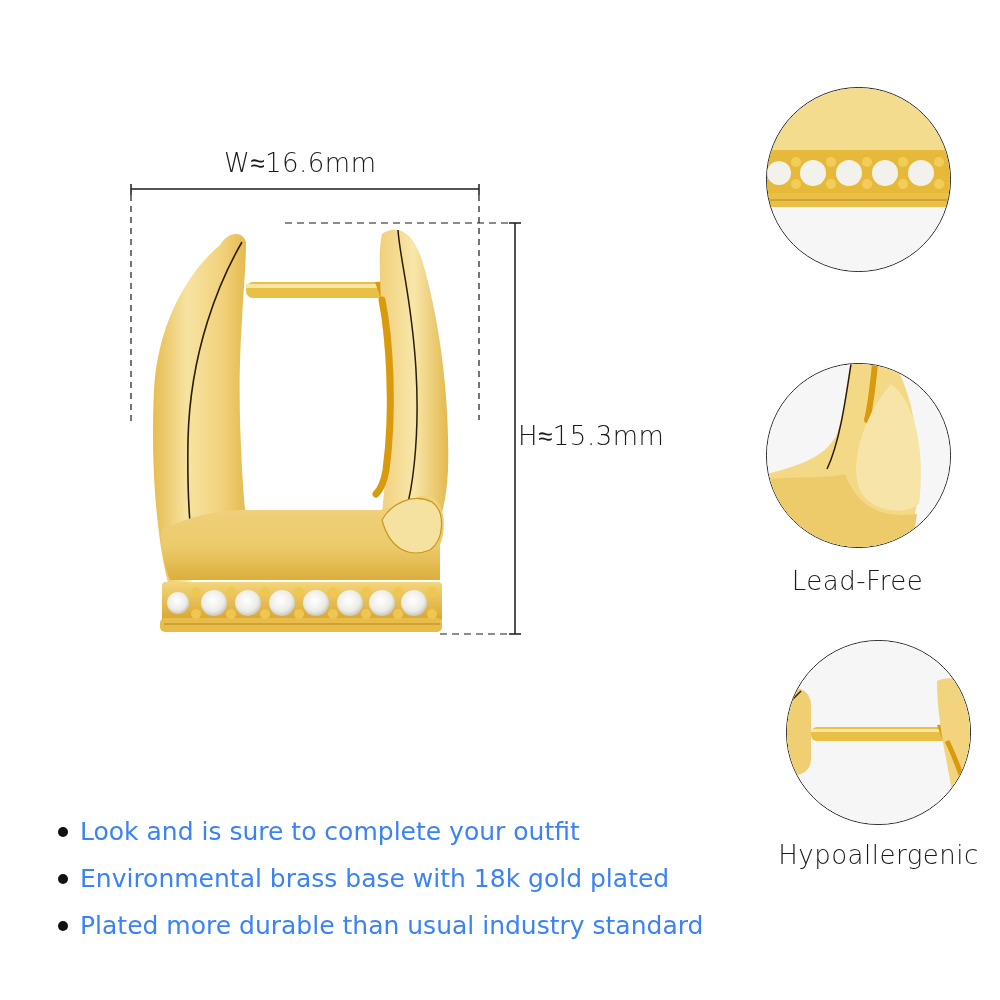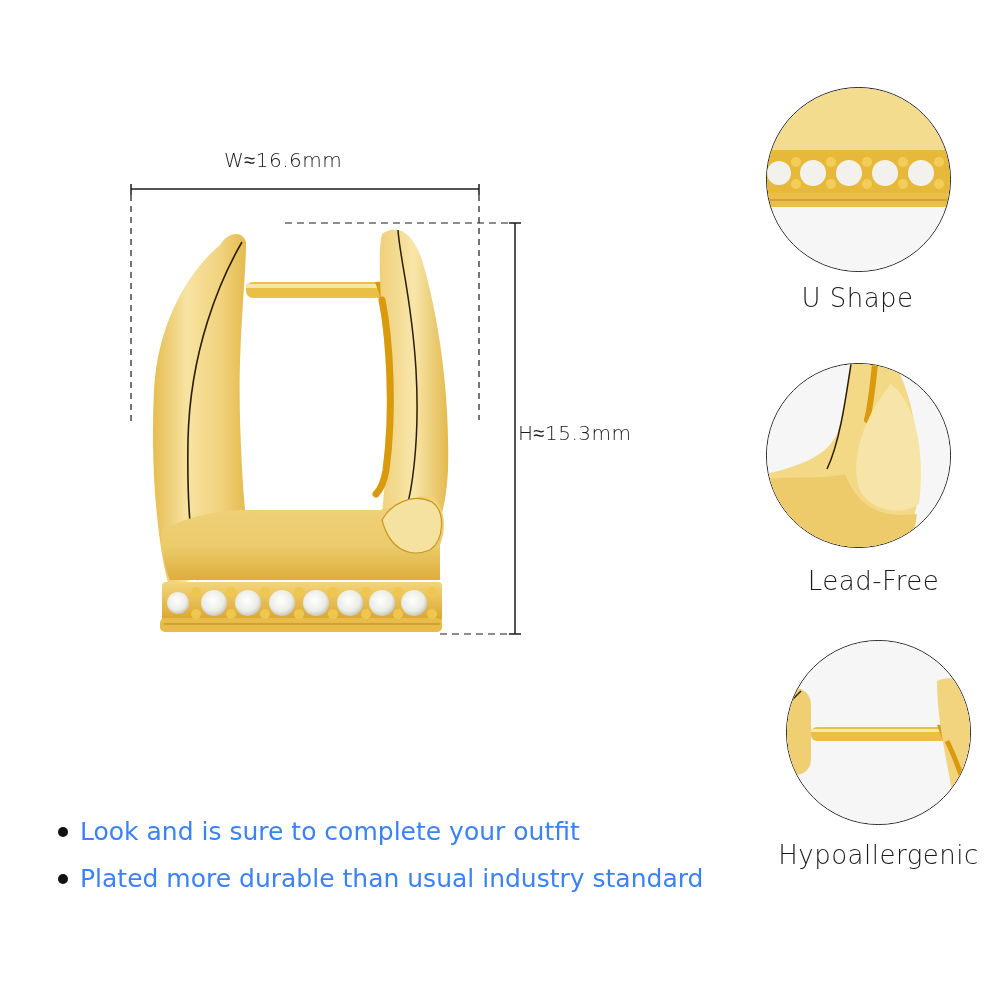--- a/index.html
+++ b/index.html
@@ -1,19 +1,19 @@
 <!DOCTYPE html>
 <html><head>
   <meta charset="utf-8">
   <style>
     html, body { margin: 0; padding: 0; background: #ffffff; }
     body { width: 1000px; height: 1000px; position: relative; overflow: hidden;
            font-family: "DejaVu Sans", "Liberation Sans", sans-serif; color: #1a1a1a; }
     .abs { position: absolute; }
-    .dim-label { font-size: 20px; font-weight: 300; letter-spacing: 0.5px; color: #1a1a1a; white-space: nowrap; }
+    .dim-label { font-size: 26px; font-weight: 300; letter-spacing: 0.5px; color: #1a1a1a; white-space: nowrap; }
     .feature-label { font-size: 26px; font-weight: 300; letter-spacing: 0.5px; color: #1a1a1a; text-align: center; white-space: nowrap; }
     .bullets { left: 58px; top: 808px; margin: 0; padding: 0; list-style: none; }
     .bullets li { font-size: 25px; line-height: 47px; color: #3b82f6; white-space: nowrap; display: flex; align-items: center; }
     .bullets .dot { display: inline-block; width: 10px; height: 10px; border-radius: 50%; background: #111; margin-right: 12px; }
     .circle { border: 1.5px solid #222; border-radius: 50%; overflow: hidden; background: #f6f6f6; }
   </style>
 </head>
 <body>
 
 <svg class="abs" style="left:0;top:0" width="1000" height="1000">
@@ -132,35 +132,34 @@
             <circle cx="136" cy="96" r="5"></circle>
           <circle cx="172" cy="74" r="5"></circle>
             <circle cx="172" cy="96" r="5"></circle>
         </g>
       </g>
       <rect x="0" y="105" width="183" height="14" fill="#e9bf47"></rect>
       <line x1="0" y1="112" x2="183" y2="112" stroke="#b98717" stroke-width="1"></line>
       <rect x="0" y="119" width="183" height="64" fill="#f6f6f6"></rect>
     </svg>
   </div>
-  <div class="abs feature-label" style="left:0;top:196px;width:183px;">U Shape</div>
 </div>
 
 <div class="abs" style="left:766px;top:363px;width:186px;height:260px;">
   <div class="abs circle" style="left:0;top:0;width:183px;height:183px;">
     <svg width="183" height="183" viewBox="0 0 183 183">
       <rect width="183" height="183" fill="#f6f6f6"></rect>
       <path d="M0,110 C40,100 60,90 70,70 C80,40 80,10 84,0 L128,0 C150,40 155,100 150,140 L140,183 L0,183 Z" fill="#f3d886"></path>
       <path d="M84,0 C78,40 72,80 60,105" fill="none" stroke="#2a1d05" stroke-width="1.5"></path>
       <path d="M108,0 C106,20 104,40 100,56" fill="none" stroke="#d99a0d" stroke-width="6" stroke-linecap="round"></path>
       <path d="M124,20 C150,40 158,90 152,140 C140,150 110,150 95,130 C82,110 90,60 124,20 Z" fill="#f7e4a8"></path>
       <path d="M0,115 C30,112 60,115 78,110 C90,140 110,155 150,150 L145,183 L0,183 Z" fill="#eecb6a"></path>
     </svg>
   </div>
-  <div class="abs feature-label" style="left:16px;top:203px;width:183px;">Lead-Free</div>
+  <div class="abs feature-label" style="left:0;top:203px;width:183px;">Lead-Free</div>
 </div>
 
 <div class="abs" style="left:772px;top:640px;width:220px;height:240px;">
   <div class="abs circle" style="left:14px;top:0;width:183px;height:183px;">
     <svg width="183" height="183" viewBox="0 0 183 183">
       <rect width="183" height="183" fill="#f6f6f6"></rect>
       <path d="M0,48 C14,44 24,52 24,64 L24,118 C24,130 14,136 0,134 Z" fill="#f0cf72"></path>
       <path d="M4,60 C8,56 12,52 14,50" stroke="#2a1d05" stroke-width="1.4" fill="none"></path>
       <rect x="24" y="86" width="140" height="14" rx="6" fill="#e9bf45"></rect>
       <rect x="24" y="88" width="140" height="3" fill="#f8e6a6"></rect>
@@ -172,15 +171,19 @@
   <div class="abs feature-label" style="left:0;top:200px;width:213px;">Hypoallergenic</div>
 </div>
 
 <ul class="abs bullets">
   <li>
       <span class="dot"></span>
       <span>Look and is sure to complete your outfit</span>
     </li>
   <li>
       <span class="dot"></span>
+      <span>Environmental brass base with 18k gold plated</span>
+    </li>
+  <li>
+      <span class="dot"></span>
       <span>Plated more durable than usual industry standard</span>
     </li>
 </ul>
 
 </body></html>

